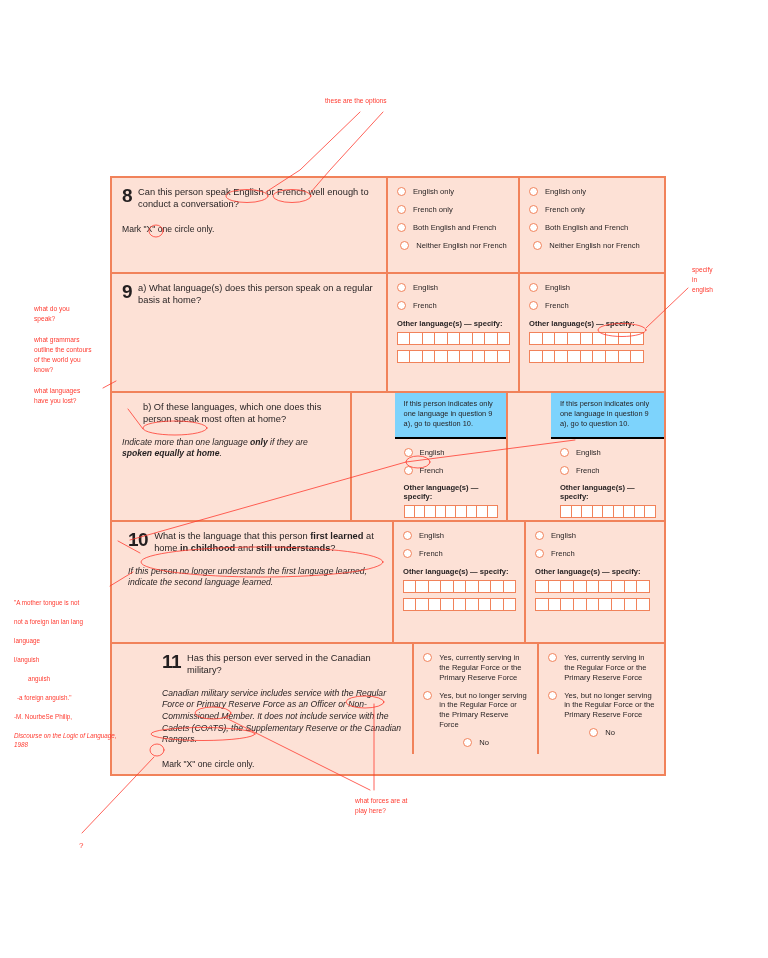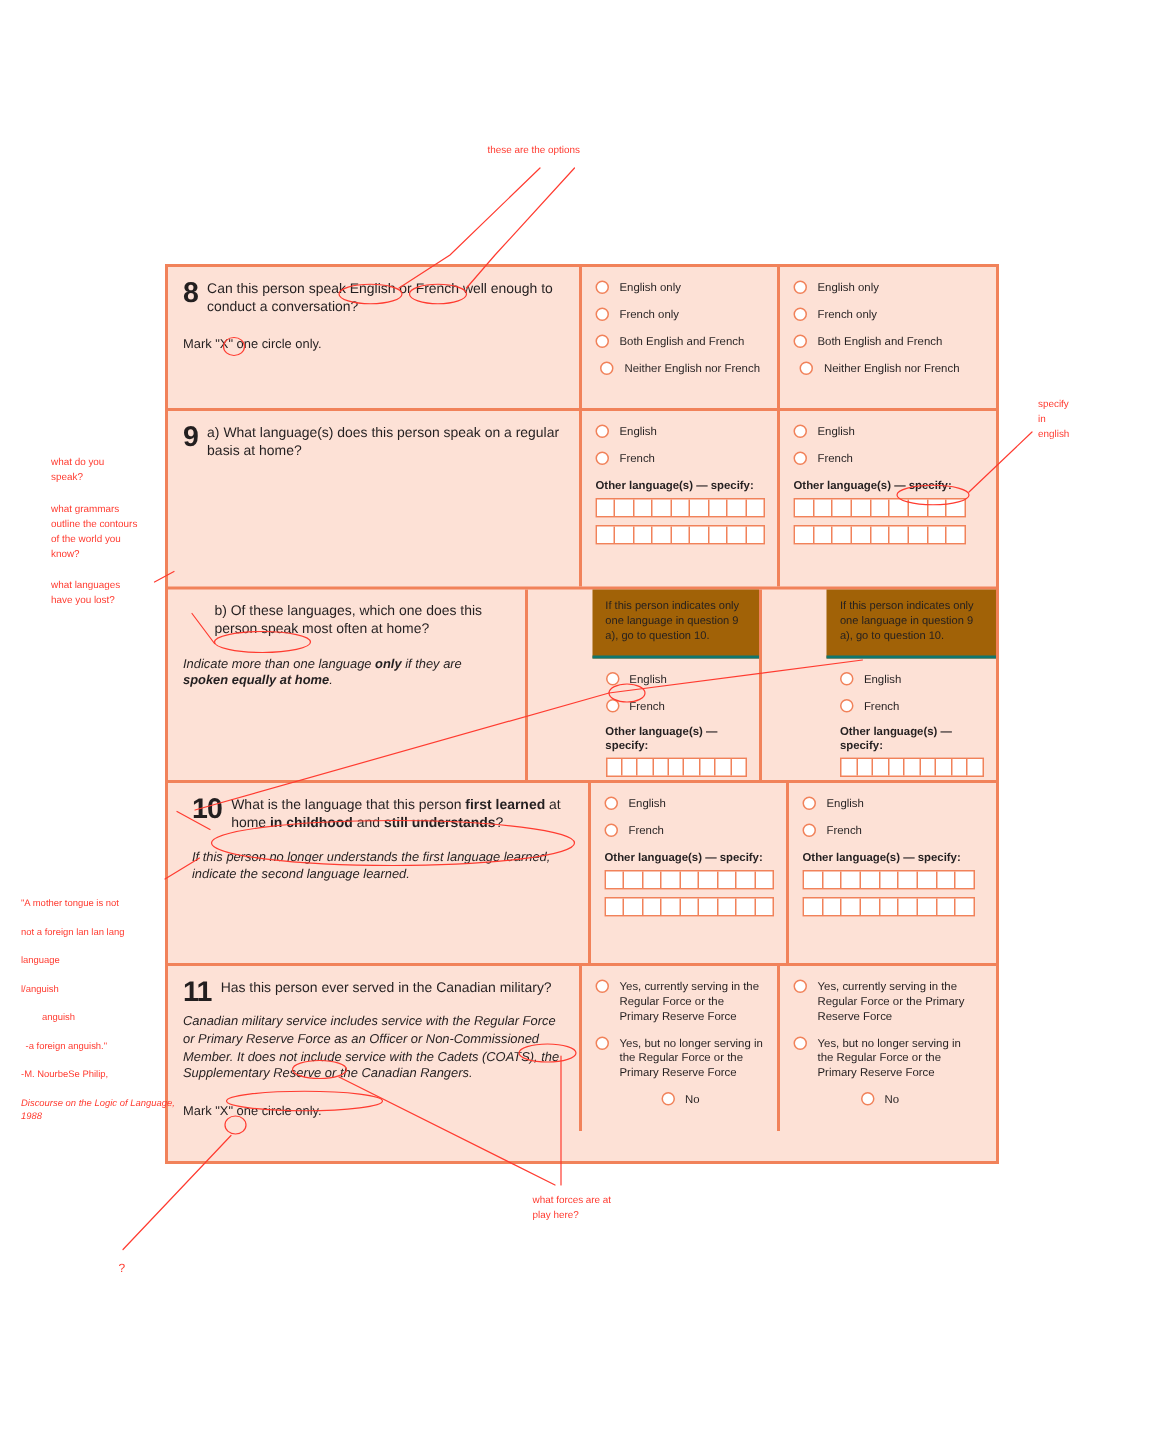--- a/index.html
+++ b/index.html
@@ -111,25 +111,25 @@
     height:13px;
   }
   .boxes span{
     flex:1 1 0;
     border-right:1.4px solid #f1825a;
     box-sizing:border-box;
   }
   .boxes span:last-child{border-right:none;}
 
   .skip-note{
-    background:#a16207;
+    background:#7dd3fc;
     padding:6px 8px 7px 9px;
     font-size:7.4px;
     line-height:1.38;
-    border-bottom:2px solid #0f766e;
+    border-bottom:2px solid #000000;
   }
 
   
   .anno{
     position:absolute;
     color:#ff3b30;
     font-size:6.6px;
     line-height:1.55;
     white-space:pre-line;
     font-family:"Liberation Sans", sans-serif;
@@ -412,21 +412,21 @@
             <span></span>
             <span></span>
             <span></span>
             <span></span>
             <span></span>
           </div>
       </div>
     </div>
   </div>
 
-  <div class="q-row" style="height:110px;">
+  <div class="q-row" style="height:110px;padding-left:40px;">
     <div class="q-left">
       <div class="qnum">11</div>
       <div class="qtext">Has this person ever served in the Canadian military?</div>
       <div class="qsub">Canadian military service includes service with the Regular Force or Primary Reserve Force as an Officer or Non-Commissioned Member. It does not include service with the Cadets (COATS), the Supplementary Reserve or the Canadian Rangers.</div>
       <div class="qmark">Mark "X" one circle only.</div>
     </div>
 
     <div class="q-col">
       <div class="q-col-inner">
         <div class="opt">

